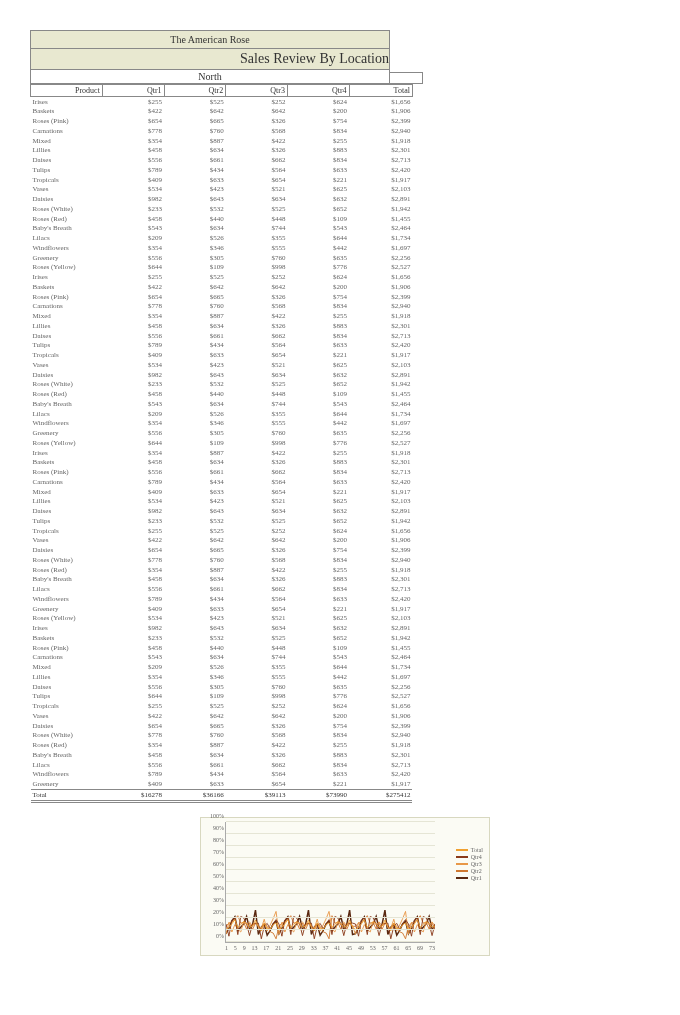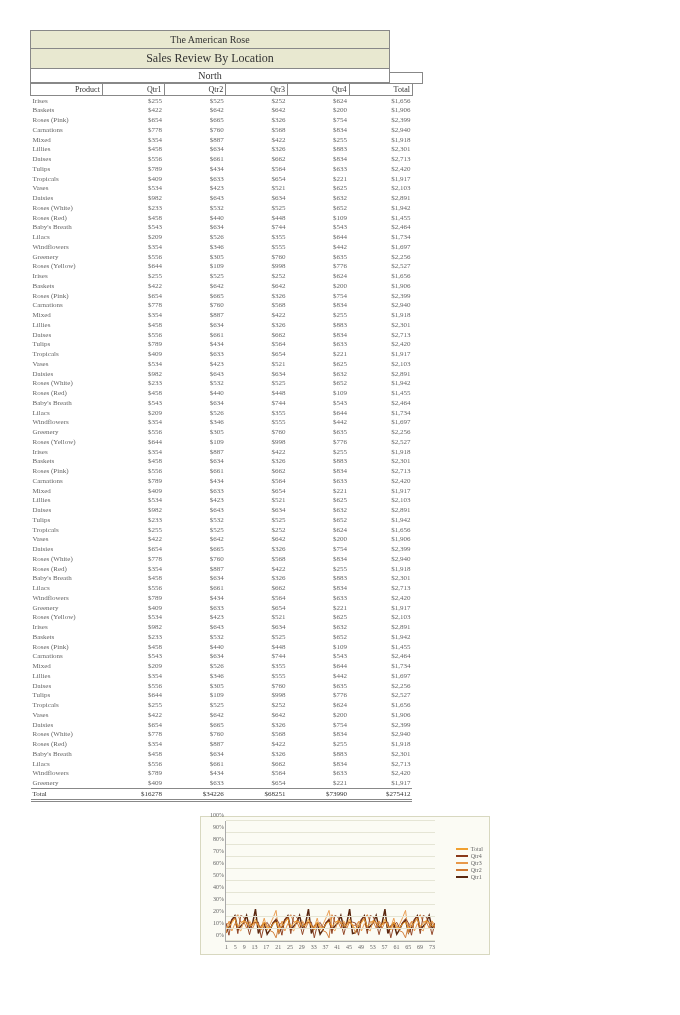--- a/index.html
+++ b/index.html
@@ -17,23 +17,23 @@
     background: #e8e8d0;
     text-align: center;
     padding: 3px 16px;
     font-size: 10px;
     color: #333;
   }
   .subtitle-bar {
     border: 1px solid #888;
     border-top: none;
     background: #e8e8d0;
-    text-align: center;
+    text-align: right;
     padding: 2px 0;
-    font-size: 12px;
+    font-size: 14px;
     color: #333;
   }
   .region-bar {
     border: 1px solid #888;
     border-top: none;
     text-align: center;
     padding: 1px 0;
     font-size: 10px;
     color: #333;
   }
@@ -707,22 +707,22 @@
             <td>Greenery</td>
             <td>$409</td>
             <td>$633</td>
             <td>$654</td>
             <td>$221</td>
             <td>$1,917</td>
           </tr>
           <tr class="total-row">
             <td>Total</td>
             <td>$16278</td>
-            <td>$34226</td>
-            <td>$68251</td>
+            <td>$36166</td>
+            <td>$39113</td>
             <td>$73990</td>
             <td>$275412</td>
           </tr>
         </tbody>
     </table>
     <div class="extra-cell" style="left:360px; top:42px;"></div>
   </div>
 </div>
 
 <div class="chart-box">

